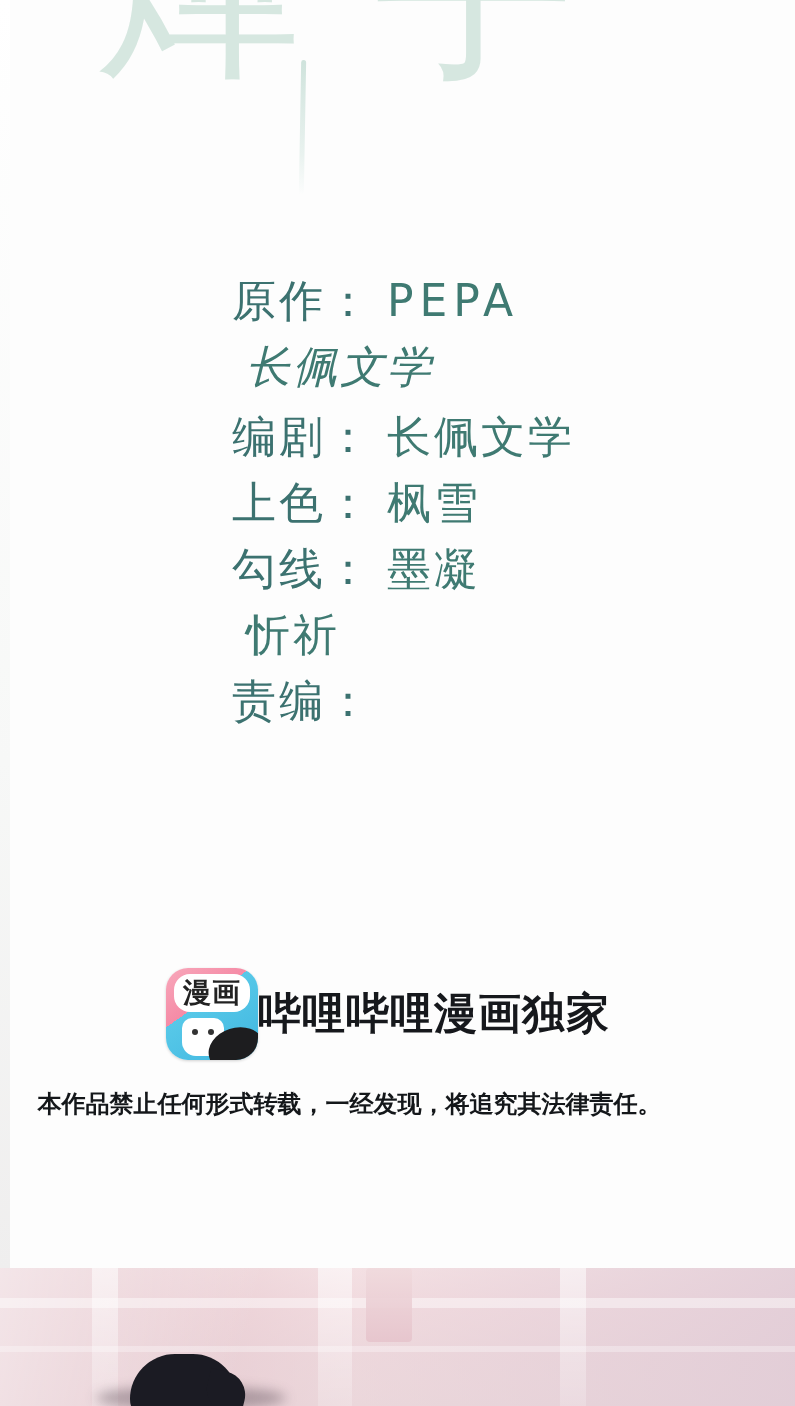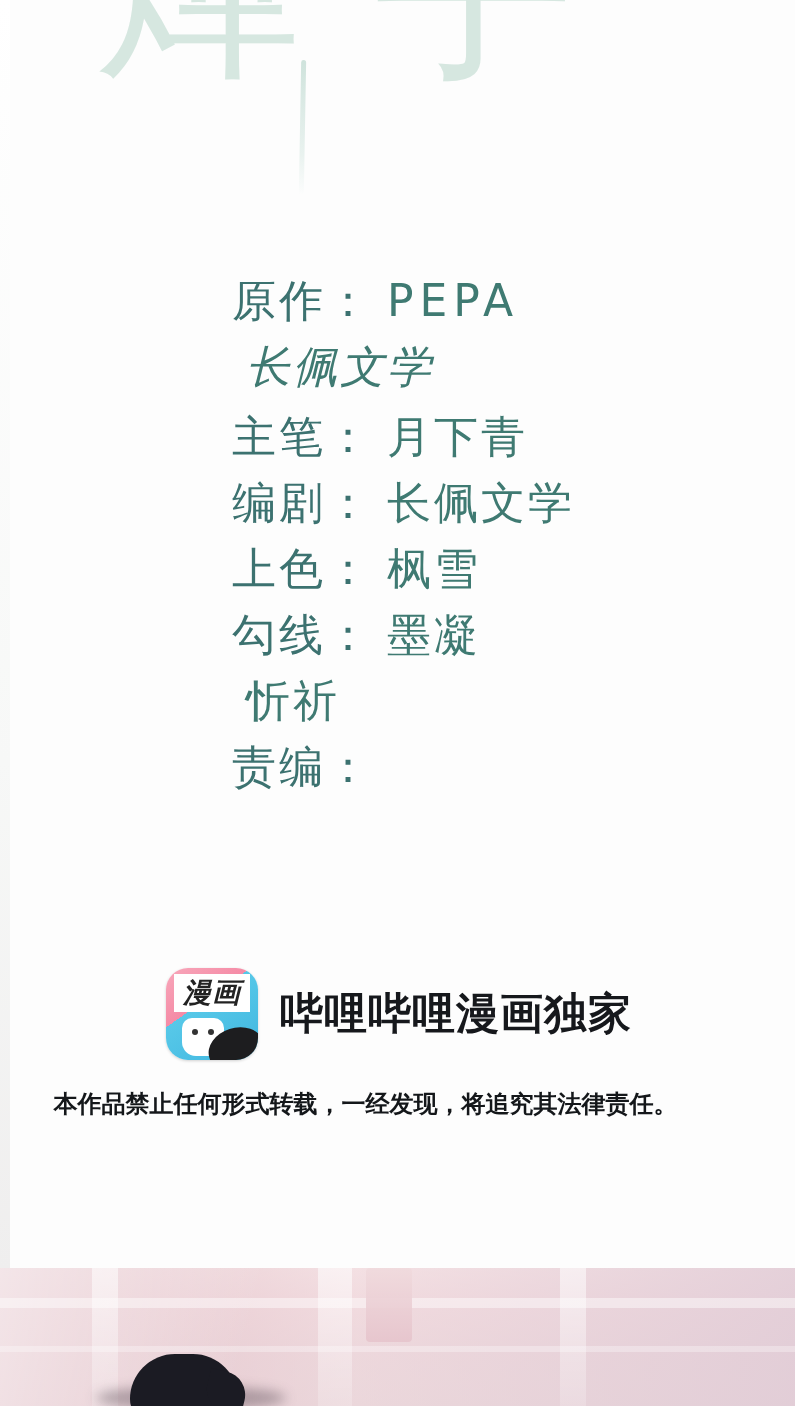--- a/index.html
+++ b/index.html
@@ -113,25 +113,24 @@
     flex: none;
     box-shadow: 0 1px 3px rgba(0,0,0,0.18);
   }
   .brand-logo .logo-top {
     position: absolute;
     left: 8px;
     top: 6px;
     width: 76px;
     height: 38px;
     background: #ffffff;
-    border-radius: 0;
+    border-radius: 16px;
     display: flex;
     align-items: center;
     justify-content: center;
-    font-style: italic;
   }
   .brand-logo .logo-top span {
     font-size: 28px;
     font-weight: bold;
     color: #222;
     letter-spacing: 1px;
     line-height: 1;
     font-family: "DejaVu Sans", "Liberation Sans", sans-serif;
   }
   .brand-logo .mascot {
@@ -159,33 +158,32 @@
     position: absolute;
     right: -6px;
     bottom: -10px;
     width: 56px;
     height: 42px;
     background: #1d1d1f;
     border-radius: 50% 50% 0 0;
     transform: rotate(-18deg);
   }
   .brand-text {
-    margin-left: 22px;
     font-size: 43px;
     font-weight: bold;
     color: #16181c;
     letter-spacing: 1px;
     font-family: "DejaVu Sans", "Liberation Sans", sans-serif;
     white-space: nowrap;
   }
 
   
   .notice {
     position: absolute;
-    left: 16px;
+    left: 0;
     top: 1088px;
     width: 699px;
     text-align: center;
     font-size: 24px;
     font-weight: bold;
     color: #14171a;
     letter-spacing: 0px;
     font-family: "DejaVu Sans", "Liberation Sans", sans-serif;
   }
 
@@ -282,24 +280,20 @@
 
     <div class="credit-row">
       <span class="credit-label">原作：</span>
       <span class="credit-value latin">PEPA</span>
     </div>
 
     <div class="credit-row continuation">
       <span class="credit-value">长佩文学</span>
     </div>
 
-    <div class="credit-row">
-      <span class="credit-label">主笔：</span>
-      <span class="credit-value">月下青</span>
-    </div>
 
     <div class="credit-row">
       <span class="credit-label">编剧：</span>
       <span class="credit-value">长佩文学</span>
     </div>
 
     <div class="credit-row">
       <span class="credit-label">上色：</span>
       <span class="credit-value">枫雪</span>
     </div>

